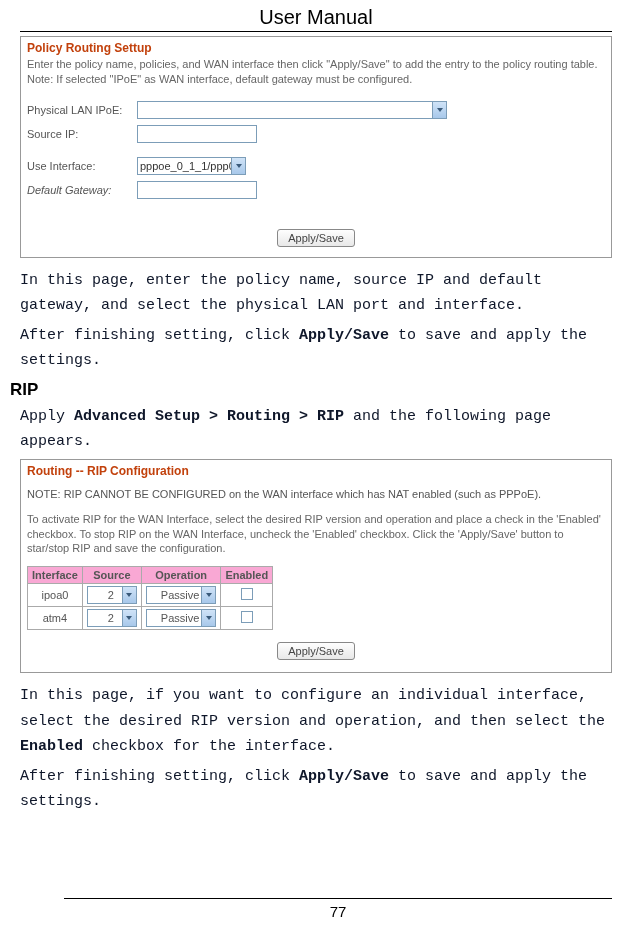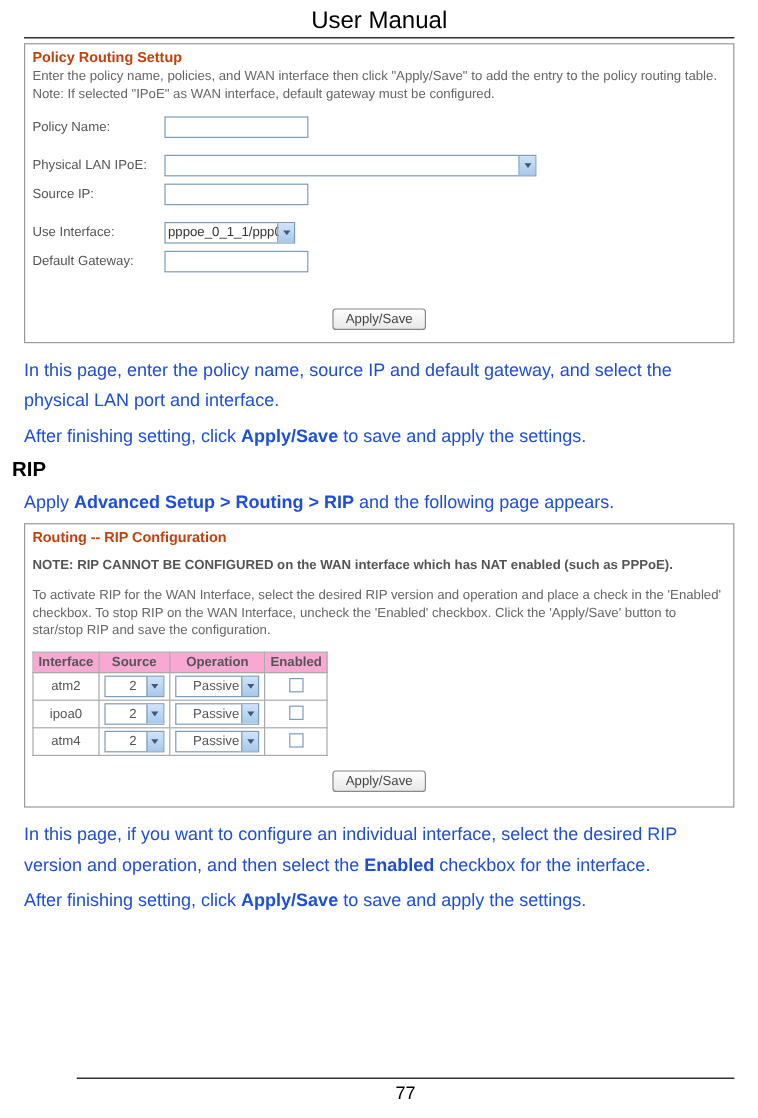--- a/index.html
+++ b/index.html
@@ -35,21 +35,21 @@
       font-size: 12px;
       margin-bottom: 2px;
     }
     .panel-desc {
       font-size: 11px;
       line-height: 1.35;
       color: #666;
       margin-bottom: 10px;
     }
     .panel-note-bold {
-      font-weight: bold;
+      font-weight: normal;
       font-size: 11px;
       color: #555;
       margin-bottom: 6px;
     }
     .form-row {
       display: flex;
       align-items: center;
       margin: 6px 0;
     }
     .form-label {
@@ -113,21 +113,22 @@
       border-radius: 3px;
       background: linear-gradient(#fefefe, #e8e8e8);
       font-size: 11px;
       color: #444;
       cursor: pointer;
     }
     .body-text {
       margin: 10px 20px 4px 20px;
       font-size: 15px;
       line-height: 1.7;
-      color: #1d4ed8;
+      color: #0f172a;
+      font-family: Liberation Mono, monospace;
     }
     .body-text strong {
       font-weight: bold;
     }
     .section-heading {
       margin: 6px 10px 4px 10px;
       font-size: 17px;
       font-weight: bold;
     }
     .rip-table {
@@ -192,24 +193,20 @@
   </style>
 </head>
 <body>
 
 <div class="page-header">User Manual</div>
 
 <div class="screenshot-panel">
   <div class="panel-title">Policy Routing Settup</div>
   <div class="panel-desc">Enter the policy name, policies, and WAN interface then click "Apply/Save" to add the entry to the policy routing table. Note: If selected "IPoE" as WAN interface, default gateway must be configured.</div>
 
-  <div class="form-row">
-    <span class="form-label">Policy Name:</span>
-    <span class="text-input"></span>
-  </div>
 
   <div class="form-row" style="margin-top:14px;">
     <span class="form-label">Physical LAN IPoE:</span>
     <span class="select-input select-wide">
       <span class="dropdown-arrow"></span>
     </span>
   </div>
 
   <div class="form-row">
     <span class="form-label">Source IP:</span>
@@ -217,21 +214,21 @@
   </div>
 
   <div class="form-row" style="margin-top:14px;">
     <span class="form-label">Use Interface:</span>
     <span class="select-input select-narrow">
       <span>pppoe_0_1_1/ppp0.1</span>
       <span class="dropdown-arrow"></span>
     </span>
   </div>
 
-  <div class="form-row" style="">
+  <div class="form-row" style="font-style:italic;">
     <span class="form-label">Default Gateway:</span>
     <span class="text-input"></span>
   </div>
 
   <div class="apply-btn-row">
     <span class="apply-btn">Apply/Save</span>
   </div>
 </div>
 
 <div class="body-text">
@@ -258,73 +255,55 @@
     <thead>
       <tr>
         <th>Interface</th>
         <th>Source</th>
         <th>Operation</th>
         <th>Enabled</th>
       </tr>
     </thead>
     <tbody>
       <tr>
-        <td>atm2</td>
+        <td>ipoa0</td>
         <td>
           <span class="table-select">
             <span>2</span>
             <span class="dropdown-arrow"></span>
           </span>
         </td>
         <td>
           <span class="table-select">
             <span>Passive</span>
             <span class="dropdown-arrow"></span>
           </span>
         </td>
         <td>
           <span class="checkbox-box"></span>
         </td>
       </tr>
       <tr>
-        <td>ipoa0</td>
+        <td>atm4</td>
         <td>
           <span class="table-select">
             <span>2</span>
             <span class="dropdown-arrow"></span>
           </span>
         </td>
         <td>
           <span class="table-select">
             <span>Passive</span>
             <span class="dropdown-arrow"></span>
           </span>
         </td>
         <td>
           <span class="checkbox-box"></span>
         </td>
       </tr>
-      <tr>
-        <td>atm4</td>
-        <td>
-          <span class="table-select">
-            <span>2</span>
-            <span class="dropdown-arrow"></span>
-          </span>
-        </td>
-        <td>
-          <span class="table-select">
-            <span>Passive</span>
-            <span class="dropdown-arrow"></span>
-          </span>
-        </td>
-        <td>
-          <span class="checkbox-box"></span>
-        </td>
-      </tr>
     </tbody>
   </table>
 
   <div class="rip-apply-row">
     <span class="apply-btn">Apply/Save</span>
   </div>
 </div>
 
 <div class="body-text">
   <span>In this page, if you want to configure an individual interface, select the desired RIP version and operation, and then select the </span><strong>Enabled</strong><span> checkbox for the interface.</span>

